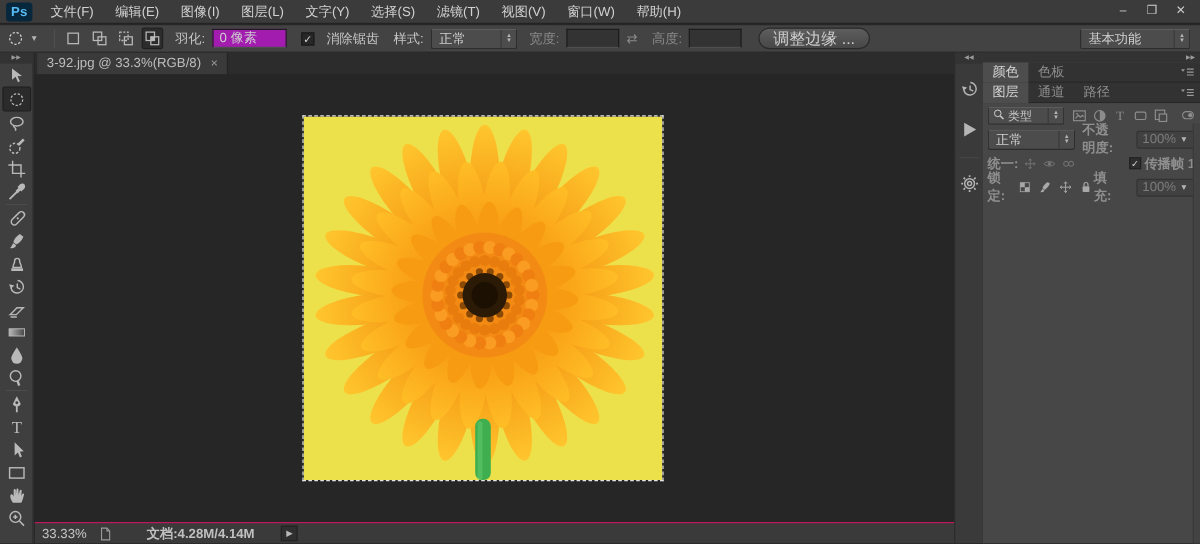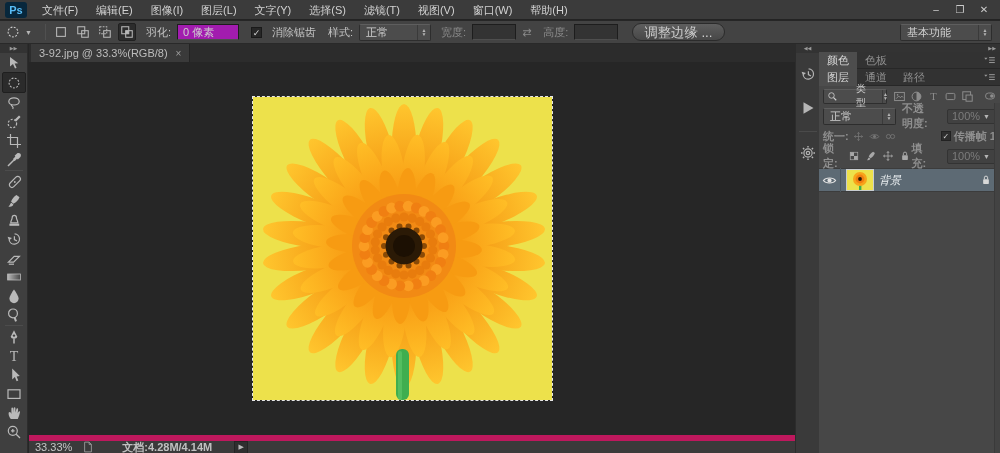--- a/index.html
+++ b/index.html
@@ -55,21 +55,21 @@
 
   
   #tabbar { position:absolute; left:29px; top:44px; width:766px; height:18px; background:#2c2c2c; display:flex; }
   .doc-tab { height:18px; background:#3a3a3a; border-right:1px solid #242424; display:flex;
     align-items:center; padding:0 8px; color:#bdbdbd; margin-left:2px; }
   .tab-close { margin-left:8px; color:#9f9f9f; font-size:10px; }
   #canvas { position:absolute; left:29px; top:62px; width:766px; height:373px; background:#262626; overflow:hidden; }
   #docimage { position:absolute; left:224px; top:35px; width:299px; height:303px;
     outline:1px dashed #e6e6e6; }
   #statusbar { position:absolute; left:29px; top:435px; width:766px; height:18px; background:#3a3a3a;
-    border-top:6px solid #be185d; display:flex; align-items:center; }
+    border-top:1px solid #be185d; display:flex; align-items:center; }
   #zoom-level { margin-left:6px; color:#c6c6c6; }
   #status-doc-icon { margin-left:10px; color:#9b9b9b; }
   #doc-sizes { margin-left:28px; color:#c0c0c0;font-weight:bold; }
   #status-flyout { margin-left:22px; width:14px; height:13px; background:#2f2f2f; border:1px solid #242424;
     color:#b9b9b9; font-size:7px; display:flex; align-items:center; justify-content:center; }
 
   
   #dockstrip { position:absolute; left:795px; top:44px; width:24px; height:409px; background:#3a3a3a;
     border-left:1px solid #2c2c2c; display:flex; flex-direction:column; align-items:center; }
   #dock-collapse { height:9px; width:100%; text-align:center; color:#9a9a9a; font-size:5px; line-height:9px; background:#333; }
@@ -79,21 +79,21 @@
   #panelcol { position:absolute; left:819px; top:44px; width:181px; height:409px; background:#474747; }
   #panel-collapse { height:8px; background:#333; color:#9a9a9a; font-size:5px; line-height:8px; text-align:right; padding-right:4px; }
   .tabrow { height:17px; background:#323232; border-bottom:1px solid #272727; display:flex; align-items:center; }
   .ptab { padding:0 8px; height:17px; line-height:17px; color:#8f8f8f; }
   .ptab.active { background:#4d4d4d; color:#d4d4d4; }
   .pmenu { margin-left:auto; margin-right:4px; color:#9a9a9a; }
 
   #layers-body { background:#474747; }
   .lrow { display:flex; align-items:center; height:20px; padding:0 4px; }
   #filter-field { width:64px; height:15px; background:#4c4c4c; border:1px solid #2e2e2e; border-top-color:#5c5c5c;
-    display:flex; align-items:center; padding-left:3px; border-radius:2px;gap:16px; }
+    display:flex; align-items:flex-start; padding-left:3px; border-radius:2px; }
   #filter-field .dval { flex:1; color:#c9c9c9; font-size:10px; margin-left:2px; }
   .ficons { display:flex; gap:4px; margin-left:6px; color:#8d8d8d; }
   #filter-toggle { margin-left:auto; color:#8d8d8d; }
   #blend-dd { width:108px; }
   .plabel { color:#8f8f8f; margin-left:6px;font-weight:bold; }
   .valfield { height:15px; background:#414141; border:1px solid #333; display:flex; align-items:center;
     padding:0 2px 0 4px; color:#7c7c7c; margin-left:14px; border-radius:2px; }
   .unify-icons { display:flex; gap:5px; margin-left:4px; color:#777; }
   .lock-icons { display:flex; gap:5px; margin-left:4px; color:#a8a8a8; }
   .mini-check { width:10px; height:10px; background:#2e2e2e; border:1px solid #222; color:#cfcfcf;
@@ -724,41 +724,17 @@
               </svg>
             </span>
         </div>
         <span class="plabel" style="margin-left:auto">填充:</span>
         <div class="valfield">
           <span>100%</span>
           <span class="caret">▼</span>
         </div>
       </div>
 
-      <div id="layer-row">
-        <div id="eye-cell">
-            <span class="ic">
-              <svg width="15" height="15" viewBox="0 0 16 16">
-                <path d="M1.5 8 C4 4.4 12 4.4 14.5 8 C12 11.6 4 11.6 1.5 8 Z" fill="none" stroke="currentColor" stroke-width="1.2"></path>
-                <circle cx="8" cy="8" r="2.2" fill="currentColor"></circle>
-              </svg>
-            </span>
-          </div>
-        <svg id="layer-thumb" width="26" height="20" viewBox="0 0 26 20">
-          <rect width="26" height="20" fill="#EDE14B"></rect>
-          <rect x="12" y="12" width="2.4" height="8" fill="#3FAE4F"></rect>
-          <circle cx="13" cy="9" r="7" fill="#F8A41A"></circle>
-          <circle cx="13" cy="9" r="4.4" fill="#F07F12"></circle>
-          <circle cx="13" cy="9" r="1.9" fill="#2B1A06"></circle>
-        </svg>
-        <span id="layer-name">背景</span>
-        <span id="layer-lock" class="ic">
-            <svg width="12" height="12" viewBox="0 0 16 16">
-              <rect x="4.2" y="7" width="7.6" height="6.2" rx="1" fill="currentColor"></rect>
-              <path d="M5.8 7 V5 a2.2 2.2 0 0 1 4.4 0 V7" fill="none" stroke="currentColor" stroke-width="1.3"></path>
-            </svg>
-          </span>
-      </div>
     </div>
     <div id="panel-scroll"></div>
   </div>
 
 </div>
 
 </body></html>

